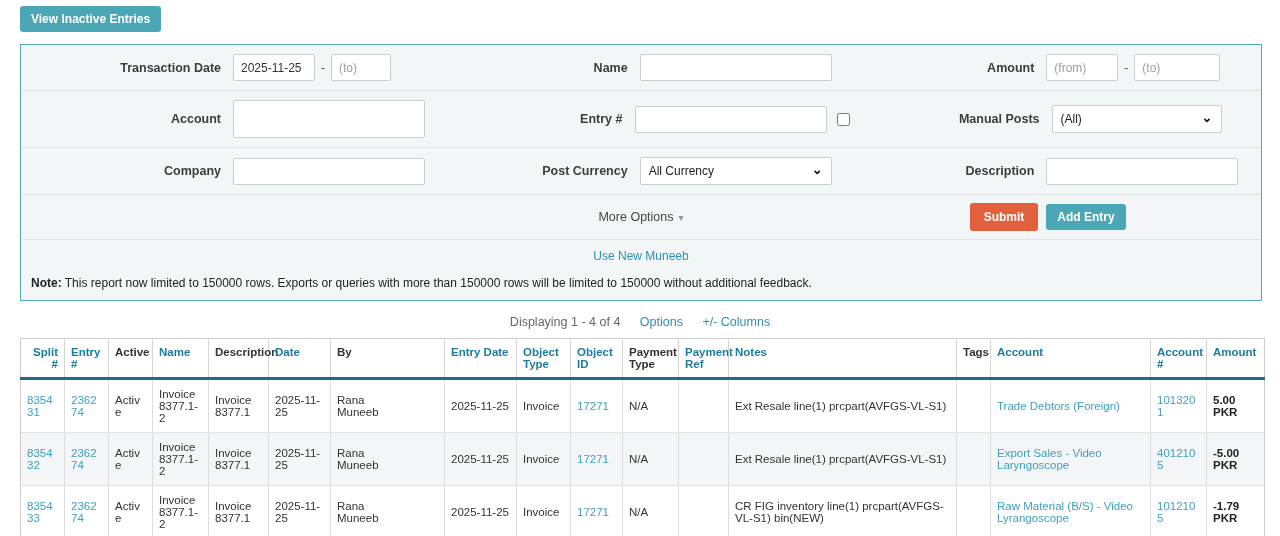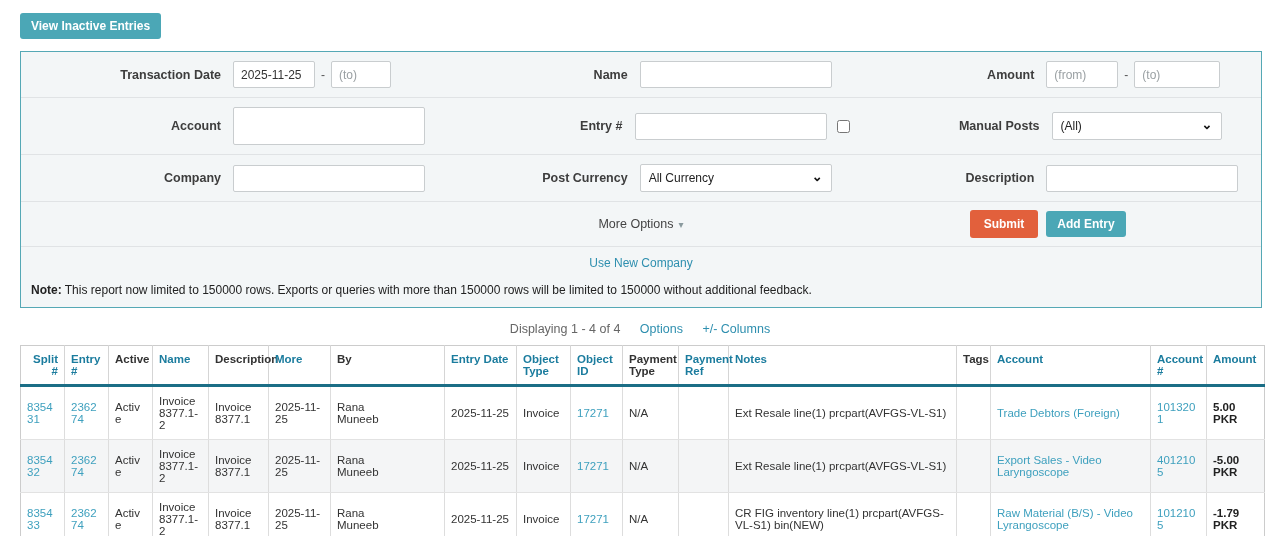--- a/index.html
+++ b/index.html
@@ -2,21 +2,21 @@
 <html><head>
 <meta charset="utf-8">
 <style>
   * { box-sizing: border-box; margin: 0; padding: 0; }
   html,body { width:1280px; height:536px; background:#ffffff; overflow:hidden;
     font-family:"Liberation Sans", sans-serif; color:#333; }
 
   
   .btn-teal { display:inline-block; background:#4BA7B6; color:#fff; font-size:12px;
     font-weight:bold; padding:6px 11px; border:none; border-radius:3px; cursor:pointer; }
-  .top-btn-wrap { margin:13px 0 0 20px; }
+  .top-btn-wrap { margin:6px 0 0 20px; }
 
   
   .panel { margin:12px 18px 0 20px; border:1px solid #55A8B5; background:#f3f6f7; }
   .f-row { display:grid; grid-template-columns:1fr 1fr 1fr; align-items:center;
     border-bottom:1px solid #e0e3e5; padding:9px 10px; }
   .f-cell { display:flex; align-items:center; }
   .f-label { width:190px; text-align:right; font-size:12.5px; font-weight:bold;
     color:#3d3d3d; margin-right:12px; flex:none; }
   .f-input { border:1px solid #c9cdcf; border-radius:2px; background:#fff;
     font-family:"Liberation Sans", sans-serif; font-size:12px; color:#333;
@@ -136,21 +136,21 @@
       <span>More Options</span>
       <span class="caret">▾</span>
     </div>
     <div class="f-cell actions">
       <button class="btn-orange">Submit</button>
       <button class="btn-teal">Add Entry</button>
     </div>
   </div>
 
   <div class="unv-row">
-    <a class="link">Use New Company</a>
+    <a class="link">Use New Muneeb</a>
   </div>
 
   <div class="note-row">
     <b>Note:</b><span> This report now limited to 150000 rows. Exports or queries with more than 150000 rows will be limited to 150000 without additional feedback.</span>
   </div>
 </div>
 
 <div class="pagebar">
   <span>Displaying 1 - 4 of 4</span>
   <a class="link">Options</a>
@@ -178,21 +178,21 @@
         <col style="width: 56px;">
         <col style="width: 58px;">
       </colgroup>
     <thead>
         <tr id="thead-row">
           <th><span class="hdr-link">Split #</span></th>
           <th><span class="hdr-link">Entry #</span></th>
           <th><span class="hdr-plain">Active</span></th>
           <th><span class="hdr-link">Name</span></th>
           <th><span class="hdr-plain">Description</span></th>
-          <th><span class="hdr-link">More</span></th>
+          <th><span class="hdr-link">Date</span></th>
           <th><span class="hdr-plain">By</span></th>
           <th><span class="hdr-link">Entry Date</span></th>
           <th><span class="hdr-link">Object Type</span></th>
           <th><span class="hdr-link">Object ID</span></th>
           <th><span class="hdr-plain">Payment Type</span></th>
           <th><span class="hdr-link">Payment Ref</span></th>
           <th><span class="hdr-link">Notes</span></th>
           <th><span class="hdr-plain">Tags</span></th>
           <th><span class="hdr-link">Account</span></th>
           <th><span class="hdr-link">Account #</span></th>

